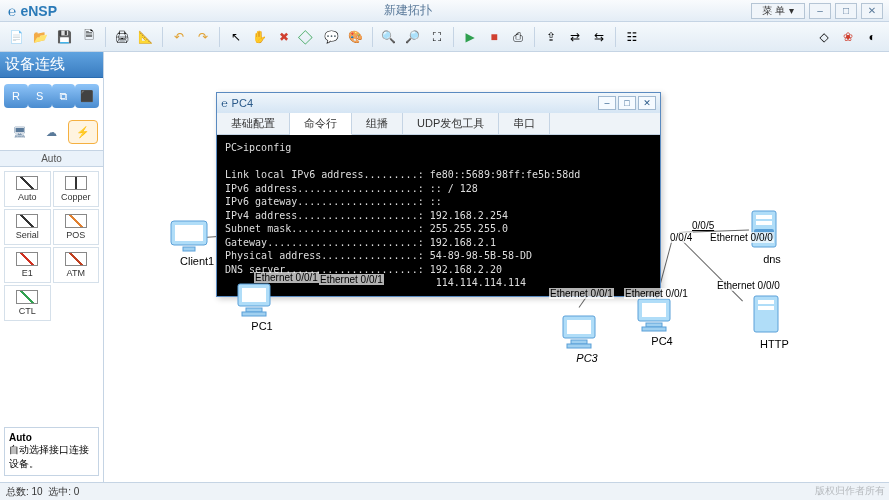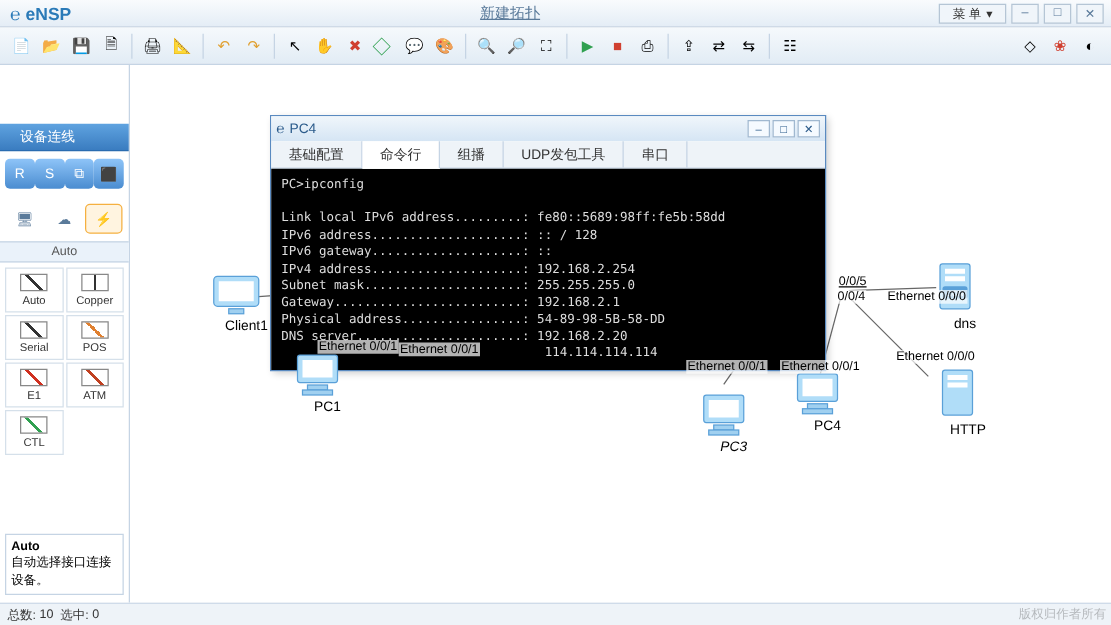--- a/index.html
+++ b/index.html
@@ -1,37 +1,37 @@
 <!DOCTYPE html>
 <html><head>
 <meta charset="utf-8">
 <style>
 * { box-sizing: border-box; margin: 0; padding: 0; font-family: "Microsoft YaHei", Arial, sans-serif; }
 body { width: 889px; height: 500px; background: #f0f0f0; overflow: hidden; font-size: 11px; }
 
 
 .titlebar { height: 22px; background: linear-gradient(#f9fbfd, #e4edf6); border-bottom: 1px solid #c5d4e4; display: flex; align-items: center; }
 .titlebar .logo { color: #2a7ab8; font-weight: bold; font-size: 14px; padding: 0 8px; display: flex; align-items: center; gap: 4px; }
-.titlebar .title { flex: 1; text-align: center; color: #5a7a9a; font-size: 12px; text-decoration: underline; }
+.titlebar .title { flex: 1; text-align: center; color: #5a7a9a; font-size: 12px; }
 .titlebar .winbtns { display: flex; gap: 4px; padding-right: 6px; }
 .titlebar .winbtns .btn { width: 22px; height: 16px; border: 1px solid #b5c5d5; background: #f0f5fa; display: flex; align-items: center; justify-content: center; font-size: 10px; color: #5a7a9a; cursor: pointer; }
 .titlebar .menubtn { padding: 0 10px; border: 1px solid #b5c5d5; height: 16px; background: #f0f5fa; font-size: 10px; color: #333; display: flex; align-items: center; margin-right: 4px; cursor: pointer; }
 
 
 .toolbar { height: 30px; background: linear-gradient(#f5f9fc, #e2ecf5); border-bottom: 1px solid #c5d4e4; display: flex; align-items: center; padding: 0 6px; gap: 2px; }
 .toolbar .tbtn { width: 22px; height: 22px; border: 1px solid transparent; border-radius: 3px; display: flex; align-items: center; justify-content: center; cursor: pointer; font-size: 12px; }
 .toolbar .sep { width: 1px; height: 20px; background: #c5d4e4; margin: 0 3px; }
 .toolbar .spacer { flex: 1; }
 
 
 .main { display: flex; height: 430px; }
 
 
 .sidebar { width: 104px; background: #fff; border-right: 1px solid #c5d4e4; display: flex; flex-direction: column; }
-.sidebar .panel-h { background: linear-gradient(#5fa3e0, #3a7cc0); color: #fff; font-size: 11px; padding: 3px 16px; border-bottom: 1px solid #2a6cb0; margin-top: 47px; }
+.sidebar .panel-h { background: linear-gradient(#5fa3e0, #3a7cc0); color: #fff; font-size: 15px; padding: 3px 5px; border-bottom: 1px solid #2a6cb0; }
 .sidebar .iconrow { display: flex; justify-content: space-around; padding: 6px 4px; }
 .sidebar .devicon { width: 30px; height: 24px; border-radius: 4px; display: flex; align-items: center; justify-content: center; cursor: pointer; }
 .sidebar .devicon.blue { background: linear-gradient(#8ec4f8, #4a8cd0); color: #fff; }
 .sidebar .devicon.plain { color: #5a7a9a; }
 .sidebar .devicon.sel { border: 1px solid #f5b040; background: #fff4e0; }
 .sidebar .auto-h { background: #eaf2fa; border: 1px solid #c5d4e4; border-left: none; border-right: none; text-align: center; padding: 2px; font-size: 10px; color: #555; }
 .sidebar .grid { display: grid; grid-template-columns: 1fr 1fr; gap: 2px; padding: 4px; }
 .sidebar .cell { border: 1px solid #d5e0ea; text-align: center; padding: 4px 0; cursor: pointer; }
 .sidebar .cell .swatch { width: 22px; height: 14px; margin: 0 auto 2px; border: 1px solid #888; }
 .sidebar .cell .lbl { font-size: 9px; color: #333; }
@@ -270,21 +270,21 @@
             <rect class="srv-tower" x="8" y="4" width="24" height="36" rx="2"></rect>
             <rect fill="#fff" x="12" y="8" width="16" height="4"></rect>
             <rect fill="#fff" x="12" y="14" width="16" height="4"></rect>
           </svg></div>
         <div class="lbl">HTTP</div>
       </div>
       <div class="iflabel" style="left: 150px; top: 220px;">Ethernet 0/0/1</div>
       <div class="iflabel" style="left: 215px; top: 222px;">Ethernet 0/0/1</div>
       <div class="iflabel" style="left: 445px; top: 236px;">Ethernet 0/0/1</div>
       <div class="iflabel" style="left: 520px; top: 236px;">Ethernet 0/0/1</div>
-      <div class="iflabel" style="left: 566px; top: 168px; text-decoration: underline;">0/0/5</div>
+      <div class="iflabel" style="left: 587px; top: 168px; text-decoration: underline;">0/0/5</div>
       <div class="iflabel" style="left: 565px; top: 180px;">0/0/4</div>
       <div class="iflabel" style="left: 605px; top: 180px;">Ethernet 0/0/0</div>
       <div class="iflabel" style="left: 612px; top: 228px;">Ethernet 0/0/0</div>
     </div>
 </div>
 
 <div class="status">
   <span>总数:</span>&nbsp;
   <span>10</span>&nbsp;&nbsp;
   <span>选中:</span>&nbsp;

